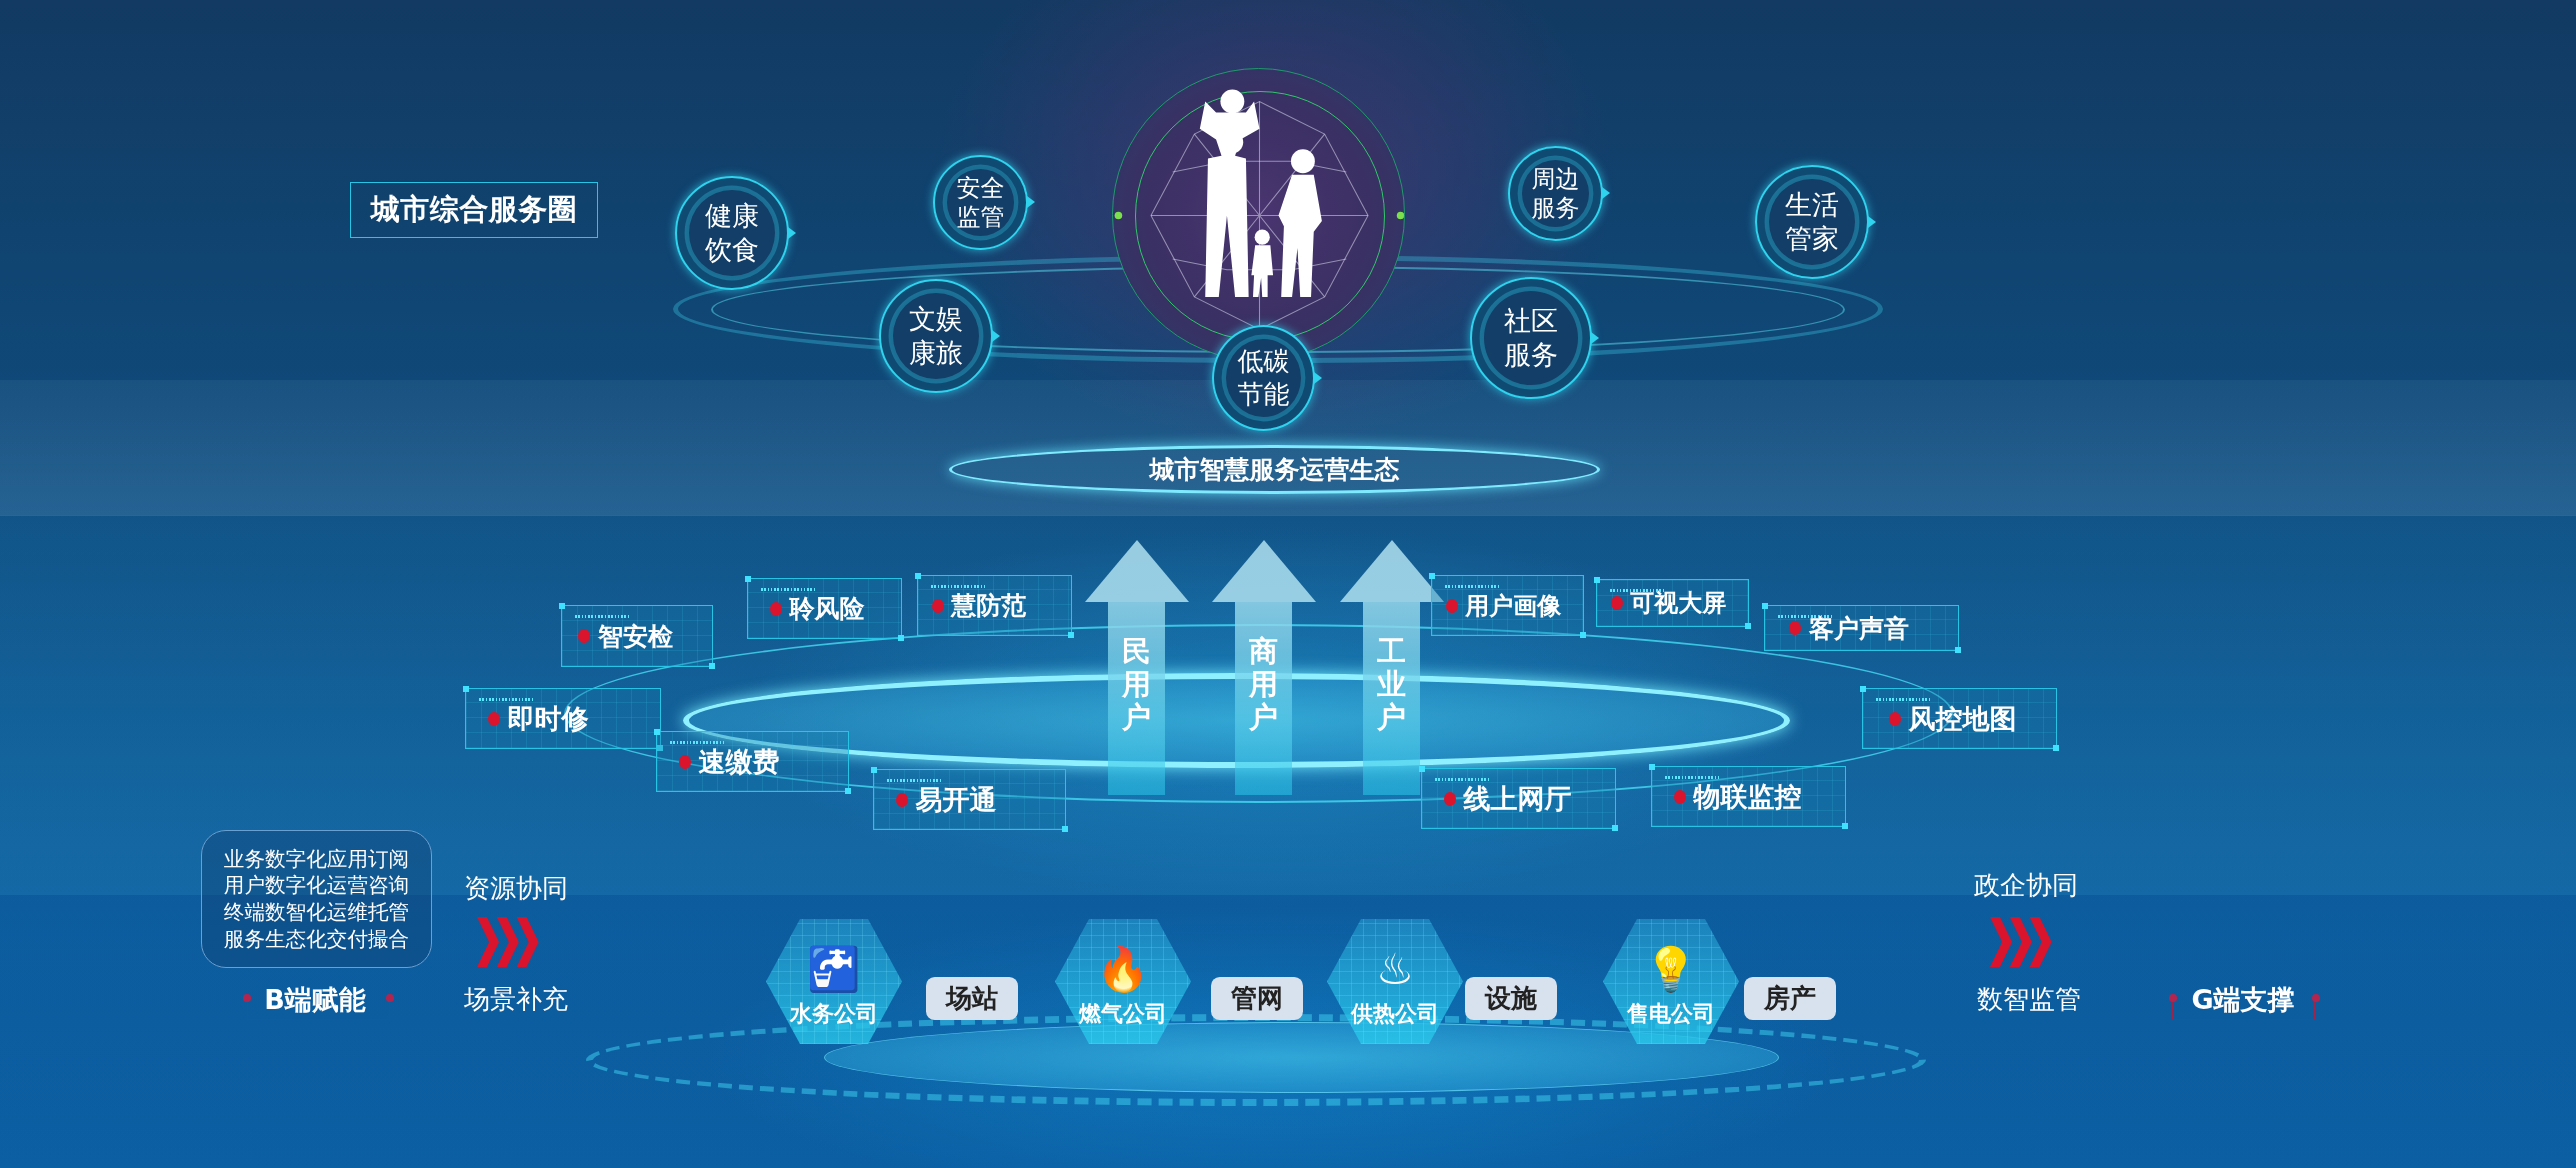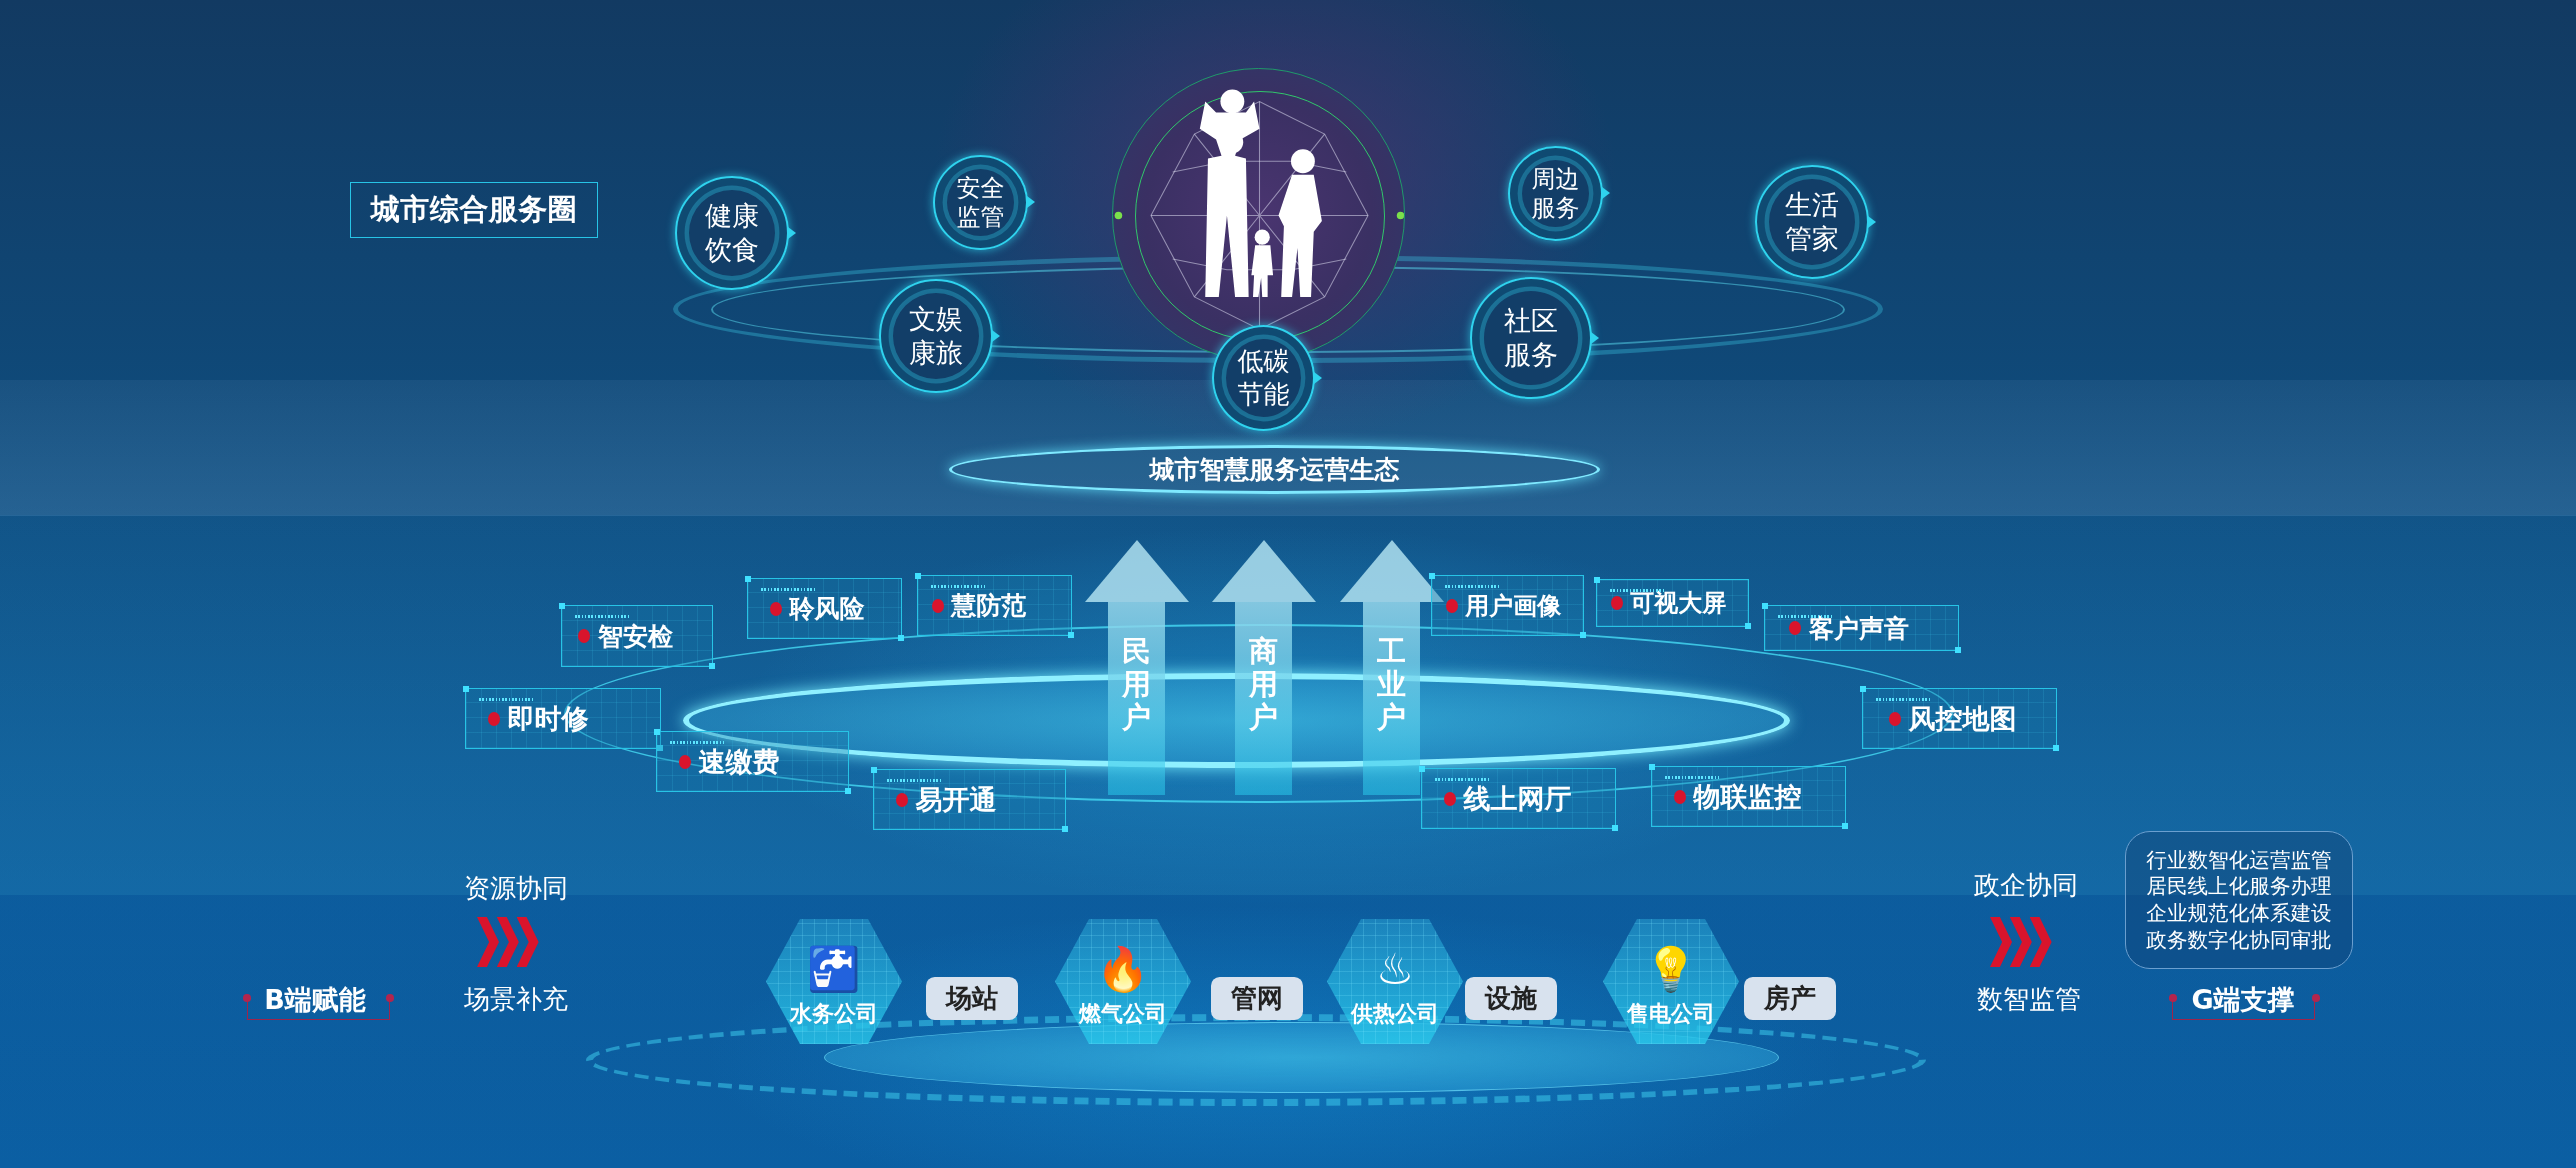--- a/index.html
+++ b/index.html
@@ -237,45 +237,45 @@
   </div>
   <div class="panel" style="left:1651px;top:766px;width:195px;height:61px;">
     <i class="ticks"></i>
       <i class="dot"></i>
       <span>物联监控</span>
   </div>
 
   <div class="ell" style="left:586px;top:1014px;width:1340px;height:92px;border:7.6px dashed rgba(60,200,235,0.55);"></div>
   <div class="ell" style="left:824px;top:1022px;width:955px;height:71px;background:radial-gradient(ellipse,rgba(70,200,235,0.6),rgba(40,160,220,0.35));border:1.6px solid rgba(120,230,255,0.6);"></div>
 
+  <div class="sidebox" style="left:201px;top:830px;width:231px;height:138px;">
+    <span>业务数字化应用订阅</span>
+    <span>用户数字化运营咨询</span>
+    <span>终端数智化运维托管</span>
+    <span>服务生态化交付撮合</span>
+  </div>
   <div class="sidelabel" style="left:228px;top:982px;width:174px;">B端赋能</div>
   <div class="sideline" style="left:247px;top:997px;width:141px;"></div>
   <div class="sidedot" style="left:243px;top:994px;"></div>
   <div class="sidedot" style="left:386px;top:994px;"></div>
   <div class="sidetext" style="left:464px;top:871px;">资源协同</div>
   <div class="chev" style="left:477px;top:917px;">
       <span></span>
       <span></span>
       <span></span>
     </div>
   <div class="sidetext" style="left:464px;top:982px;">场景补充</div>
 
   <div class="sidetext" style="left:1974px;top:868px;">政企协同</div>
   <div class="chev" style="left:1990px;top:917px;">
       <span></span>
       <span></span>
       <span></span>
     </div>
   <div class="sidetext" style="left:1977px;top:982px;">数智监管</div>
-  <div class="sidebox" style="left:2125px;top:831px;width:228px;height:138px;">
-    <span>行业数智化运营监管</span>
-    <span>居民线上化服务办理</span>
-    <span>企业规范化体系建设</span>
-    <span>政务数字化协同审批</span>
-  </div>
   <div class="sidelabel" style="left:2156px;top:982px;width:174px;">G端支撑</div>
   <div class="sideline" style="left:2172px;top:997px;width:141px;"></div>
   <div class="sidedot" style="left:2169px;top:994px;"></div>
   <div class="sidedot" style="left:2312px;top:994px;"></div>
 
   <div class="hex" style="left:766px;top:919px;">
     <span class="ico">🚰</span>
     <span>水务公司</span>
   </div>
   <div class="tag" style="left:926px;top:977px;">场站</div>

